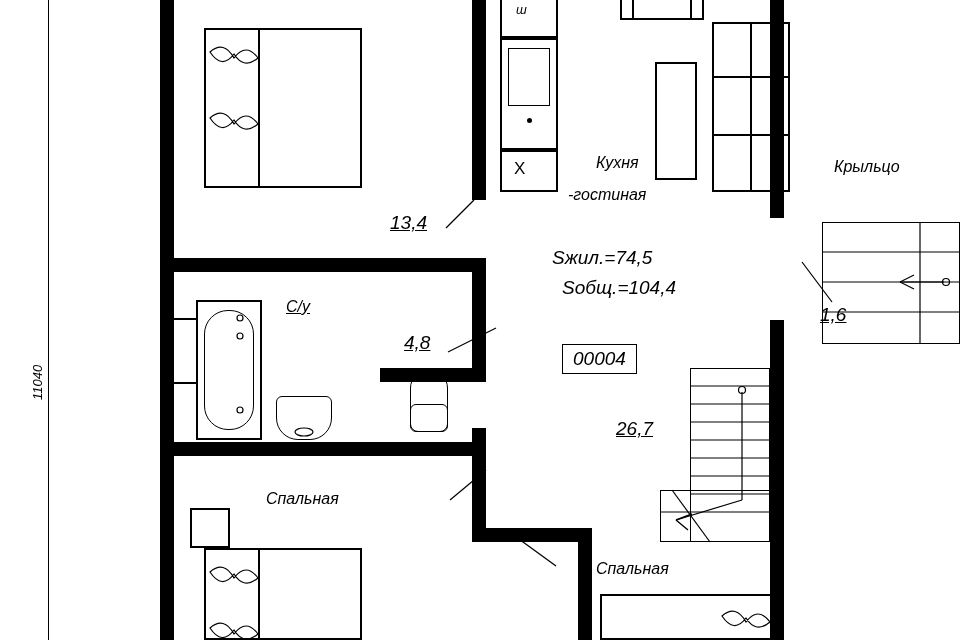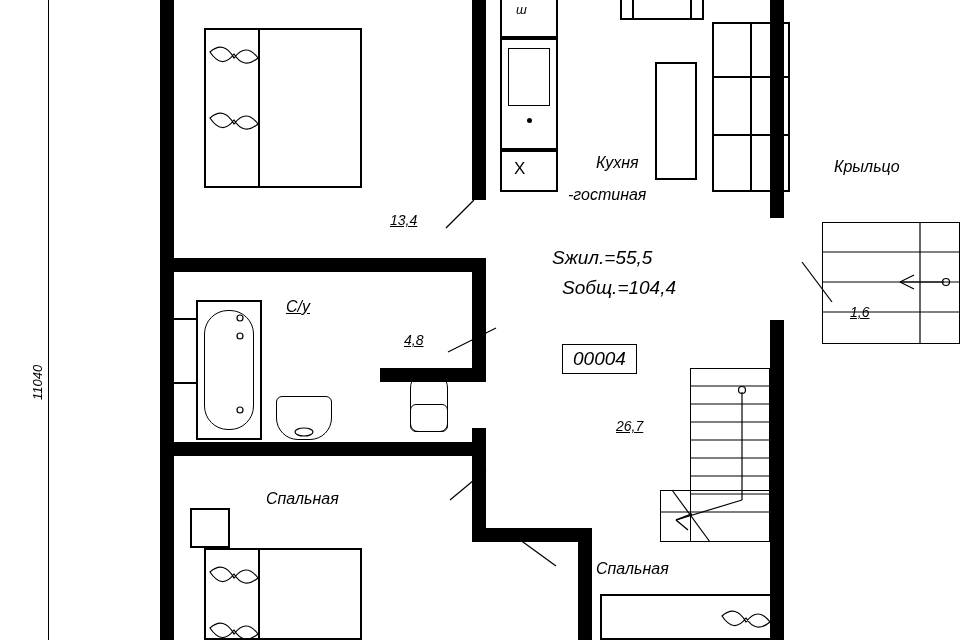--- a/index.html
+++ b/index.html
@@ -40,21 +40,21 @@
     position: absolute;
     color: #000000;
     white-space: nowrap;
     font-style: italic;
   }
   .room-name {
     font-size: 16px;
     font-style: italic;
   }
   .area {
-    font-size: 14px;
+    font-size: 19px;
     font-style: italic;
     text-decoration: underline;
   }
   .areabox {
     position: absolute;
     border: 1.5px solid #000000;
     box-sizing: border-box;
     padding: 3px 10px;
     font-size: 19px;
     font-style: italic;
@@ -208,23 +208,23 @@
   <div class="label area" style="left:390px; top:212px;">13,4</div>
 
   <div class="label room-name" style="left:286px; top:298px;text-decoration:underline;">С/у</div>
   <div class="label area" style="left:404px; top:332px;">4,8</div>
 
   <div class="label room-name" style="left:596px; top:154px;">Кухня</div>
   <div class="label room-name" style="left:568px; top:186px;">-гостиная</div>
   <div class="label area" style="left:616px; top:418px;">26,7</div>
 
   <div class="label room-name" style="left:834px; top:158px;">Крыльцо</div>
-  <div class="label area" style="left:850px; top:304px;font-style:italic;">1,6</div>
+  <div class="label area" style="left:820px; top:304px;font-style:italic;">1,6</div>
 
   <div class="label room-name" style="left:266px; top:490px;">Спальная</div>
   <div class="label room-name" style="left:596px; top:560px;">Спальная</div>
 
-  <div class="summary" style="left:552px; top:244px;">Sжил.=55,5</div>
+  <div class="summary" style="left:552px; top:244px;">Sжил.=74,5</div>
   <div class="summary" style="left:546px; top:274px;margin-left:16px;">Sобщ.=104,4</div>
 
   <div class="areabox" style="left:562px; top:344px;">00004</div>
 
 </div>
 
 </body></html>

